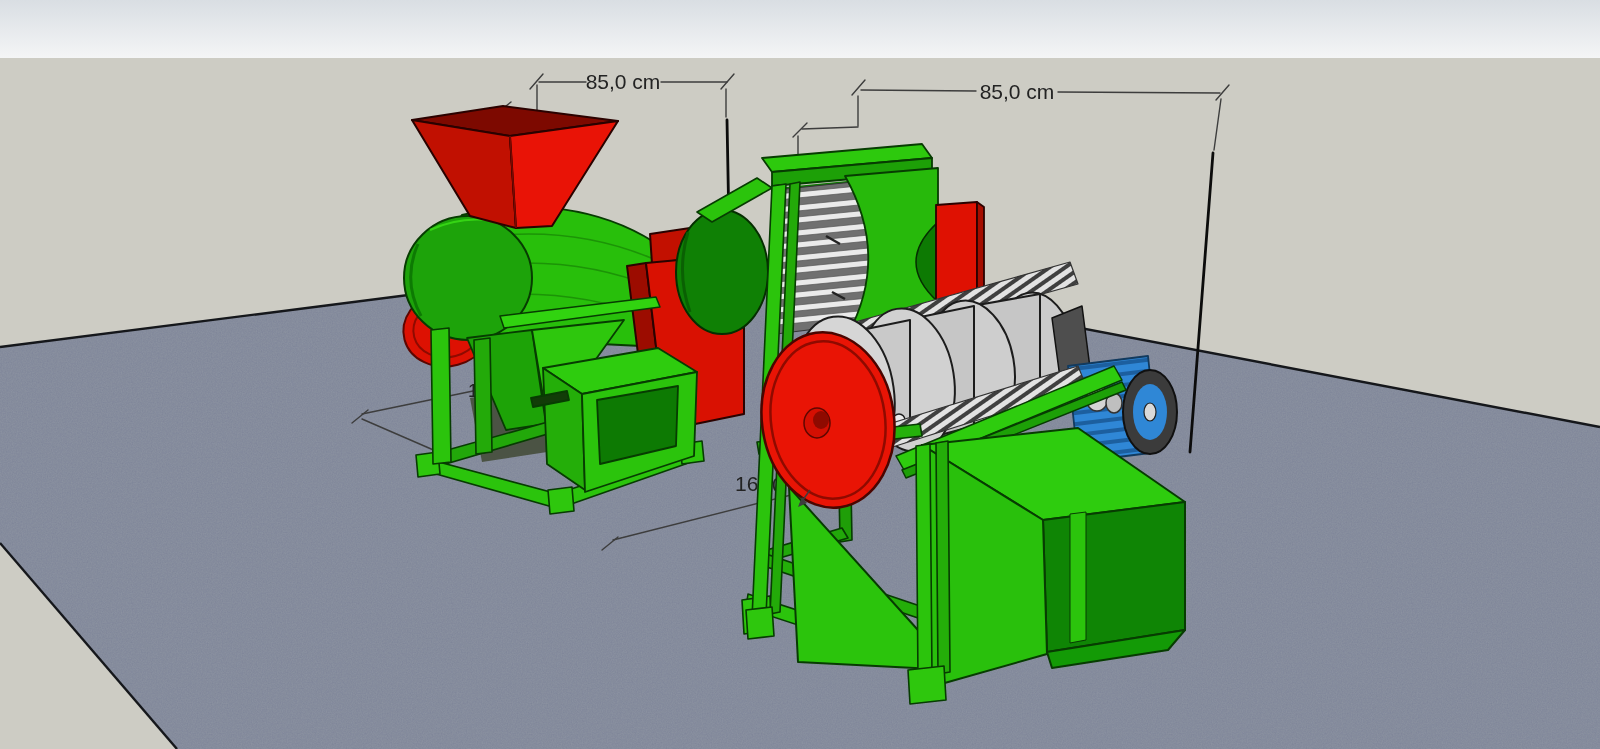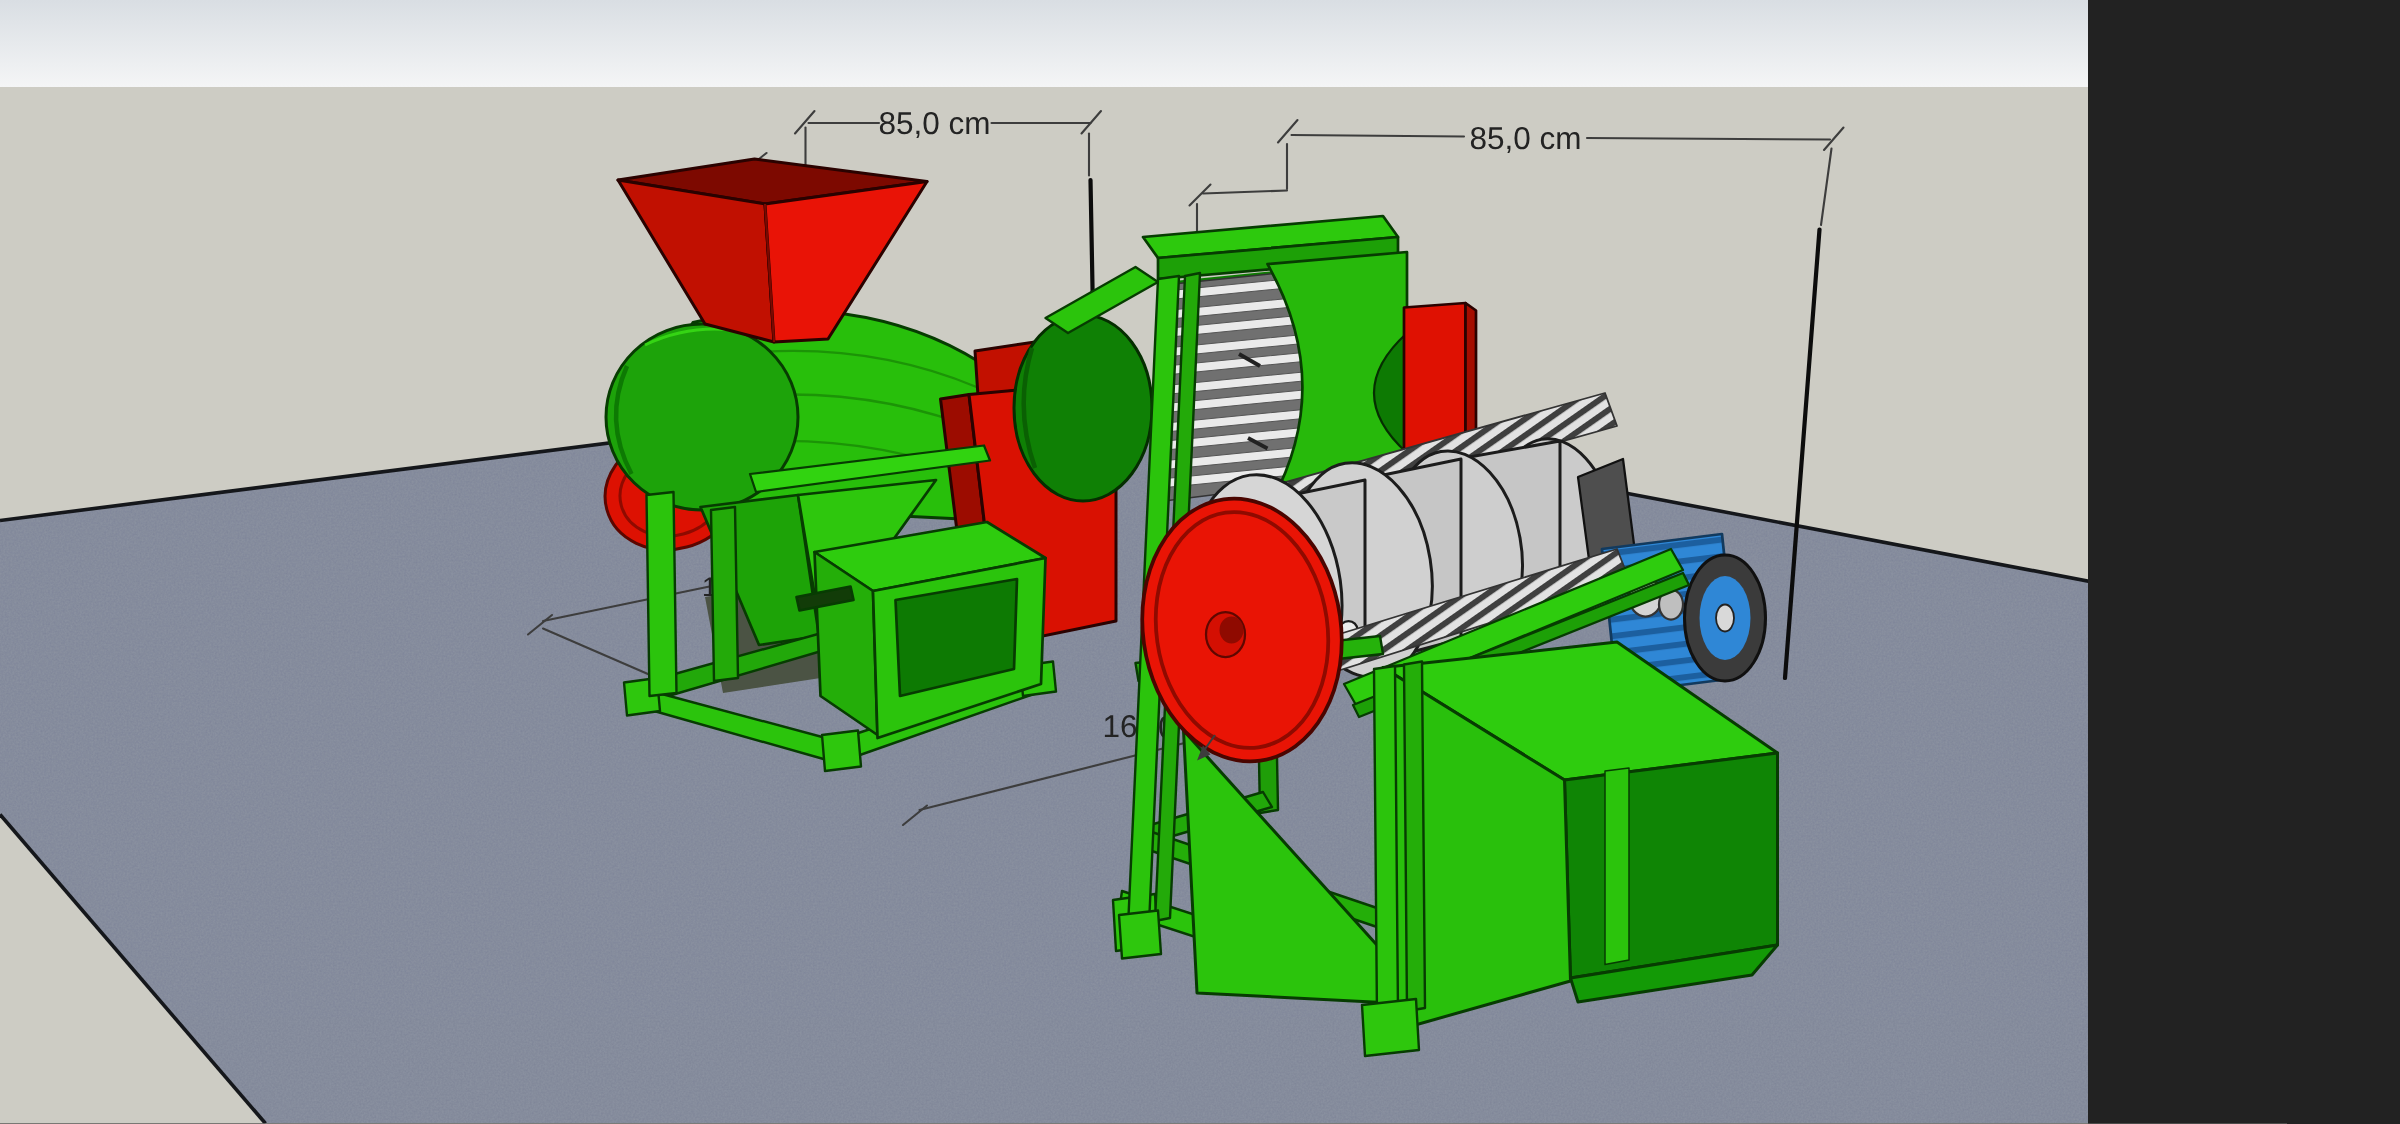--- a/index.html
+++ b/index.html
@@ -1,16 +1,16 @@
 <!DOCTYPE html>
 <html><head>
 <meta charset="utf-8">
 <style>
   html,body{margin:0;padding:0;background:#222;}
-  .stage{position:relative;width:1392px;height:749px;overflow:hidden;background:#cdccc4;
+  .stage{position:relative;width:1600px;height:749px;overflow:hidden;background:#cdccc4;
          font-family:"Liberation Sans", sans-serif;}
   svg{display:block}
   text{font-family:"Liberation Sans", sans-serif;}
   .dimtxt{fill:#232323;}
 </style>
 </head>
 <body>
 
 <div class="stage">
 <svg width="1600" height="749" viewBox="0 0 1600 749">

